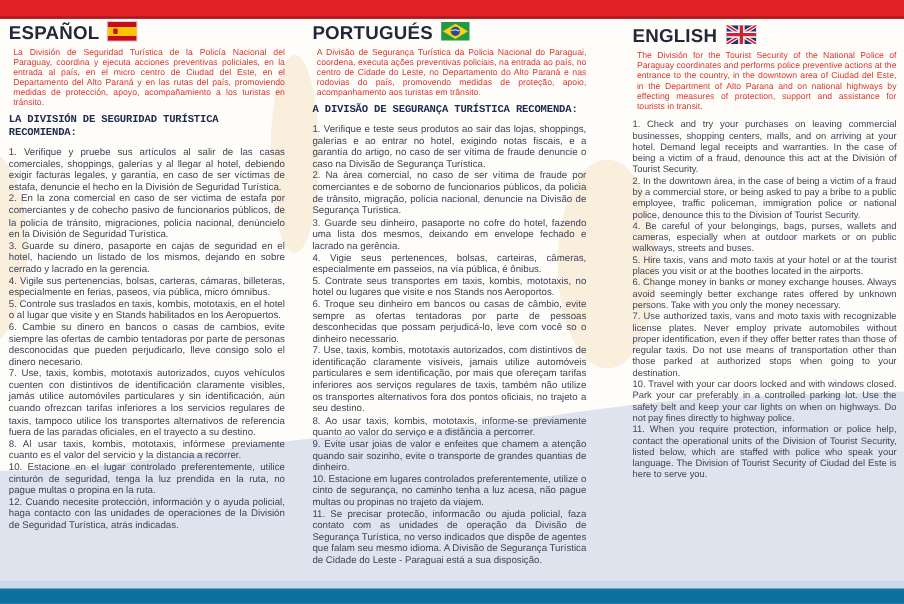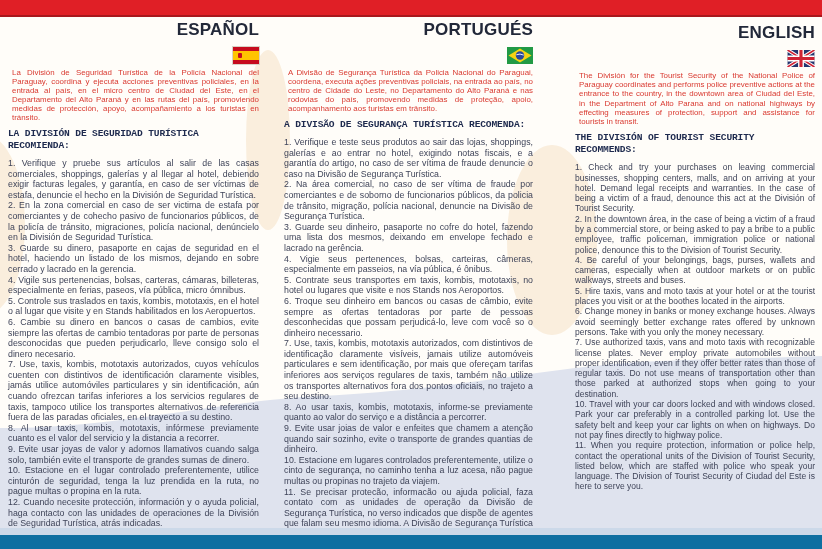--- a/index.html
+++ b/index.html
@@ -21,21 +21,21 @@
   .blob-2{left:246px;top:50px;width:44px;height:180px;}
   .blob-3{left:507px;top:145px;width:90px;height:190px;}
   .bottom-strip{position:absolute;left:0;bottom:14px;width:822px;height:7px;background:var(--bottom-strip,#ccd9e9);z-index:3;}
   .bottom-bar{position:absolute;left:0;bottom:0;width:822px;height:14px;background:var(--bottom-bar,#0e6fa1);z-index:3;}
 
   .columns{position:absolute;left:0;top:15px;width:822px;display:flex;z-index:2;}
   .col{width:274px;box-sizing:border-box;padding:5px 15px 0 8px;}
   .col:nth-child(2){padding-left:10px;padding-right:15px;}
   .col:nth-child(3){padding-left:27px;padding-right:7px;padding-top:8px;}
 
-  .col-head{display:flex;align-items:flex-end;gap:8px;margin:0 0 4px 0;flex-direction:column;}
+  .col-head{display:flex;align-items:flex-start;gap:8px;margin:0 0 4px 0;}
   .title{
     margin:0;font-size:17px;line-height:19px;font-weight:bold;
     color:var(--title-text,#222839);letter-spacing:.2px;
   }
   .intro{
     margin:0 0 6px 4px;font-size:7.9px;line-height:9px;
     color:var(--intro-text,#d93a31);text-align:justify;
   }
   .heading{
     margin:3px 0 6px 0;font-size:9.6px;line-height:12px;font-weight:bold;
@@ -93,21 +93,20 @@
     <h2 class="heading">LA DIVISIÓN DE SEGURIDAD TURÍSTICA RECOMIENDA:</h2>
     <div class="items">
           <p class="item">1.  Verifique y pruebe sus artículos al salir de las casas comerciales, shoppings, galerías y al llegar al hotel, debiendo exigir facturas legales, y garantía, en caso de ser víctimas de estafa, denuncie el hecho en la División de Seguridad Turística.</p>
           <p class="item">2.  En la zona comercial en caso de ser victima de estafa por comerciantes y de cohecho pasivo de funcionarios públicos, de la policía de tránsito, migraciones, policía nacional, denúncielo en la División de Seguridad Turística.</p>
           <p class="item">3.  Guarde su dinero, pasaporte en cajas de seguridad en el hotel, haciendo un listado de los mismos, dejando en sobre cerrado y lacrado en la gerencia.</p>
           <p class="item">4.  Vigile sus pertenencias, bolsas, carteras, cámaras, billeteras, especialmente en ferias, paseos, vía pública, micro ómnibus.</p>
           <p class="item">5.  Controle sus traslados en taxis, kombis, mototaxis, en el hotel o al lugar que visite y en Stands habilitados en los Aeropuertos.</p>
           <p class="item">6.  Cambie su dinero en bancos o casas de cambios, evite siempre las ofertas de cambio tentadoras por parte de personas desconocidas que pueden perjudicarlo, lleve consigo solo el dinero necesario.</p>
           <p class="item">7.  Use, taxis, kombis, mototaxis autorizados, cuyos vehículos cuenten con distintivos de identificación claramente visibles, jamás utilice automóviles particulares y sin identificación, aún cuando ofrezcan tarifas inferiores a los servicios regulares de taxis, tampoco utilice los transportes alternativos de referencia fuera de las paradas oficiales, en el trayecto a su destino.</p>
           <p class="item">8.  Al usar taxis, kombis, mototaxis, infórmese previamente cuanto es el valor del servicio y la distancia a recorrer.</p>
-          <p class="item">9.  Evite usar joyas de valor y adornos llamativos cuando salga solo, también evite el transporte de grandes sumas de dinero.</p>
           <p class="item">10.  Estacione en el lugar controlado preferentemente, utilice cinturón de seguridad, tenga la luz prendida en la ruta, no pague multas o propina en la ruta.</p>
           <p class="item">12.  Cuando necesite protección, información y o ayuda policial, haga contacto con las unidades de operaciones de la División de Seguridad Turística, atrás indicadas.</p>
         </div>
   </section>
 
   <section class="col">
     <div class="col-head">
       <h1 class="title">PORTUGUÉS</h1>
       <span class="flag brazil-flag">
 
@@ -145,21 +144,20 @@
         <svg class="flag-uk" width="28" height="17" viewBox="0 0 60 38" aria-hidden="true">
           <rect width="60" height="38" fill="#24356e"></rect>
           <path d="M0,0 L60,38 M60,0 L0,38" stroke="#ffffff" stroke-width="8"></path>
           <path d="M0,0 L60,38 M60,0 L0,38" stroke="#cf2234" stroke-width="3.5"></path>
           <path d="M30,0 V38 M0,19 H60" stroke="#ffffff" stroke-width="13"></path>
           <path d="M30,0 V38 M0,19 H60" stroke="#cf2234" stroke-width="7"></path>
         </svg>
       </span>
     </div>
     <p class="intro">The División for the Tourist Security of the National Police of Paraguay coordinates and performs police preventive actions at the entrance to the country, in the downtown area of Ciudad del Este, in the Department of Alto Parana and on national highways by effecting measures of protection, support and assistance for tourists in transit.</p>
-    <h2 class="heading">THE DIVISIÓN OF TOURIST SECURITY RECOMMENDS:</h2>
     <div class="items">
           <p class="item">1.  Check and try your purchases on leaving commercial businesses, shopping centers, malls, and on arriving at your hotel. Demand legal receipts and warranties. In the case of being a victim of a fraud, denounce this act at the División of Tourist Security.</p>
           <p class="item">2. In the downtown área, in the case of being a victim of a fraud by a commercial store, or being asked to pay a bribe to a public employee, traffic policeman, immigration police or national police, denounce this to the Division of  Tourist Security.</p>
           <p class="item">4. Be careful of your belongings, bags, purses, wallets and cameras, especially when at outdoor markets or on public walkways, streets and buses.</p>
           <p class="item">5.  Hire taxis, vans and moto taxis at your hotel or at the tourist places you visit or at the boothes located in the airports.</p>
           <p class="item">6. Change money in banks or money exchange houses. Always avoid seemingly better exchange rates offered by unknown persons. Take with you only the money necessary.</p>
           <p class="item">7. Use authorized taxis, vans and moto taxis with recognizable license plates. Never employ private automobiles without proper identification, even if they offer better rates than those of regular taxis. Do not use means of transportation other than those parked at authorized stops when going to your destination.</p>
           <p class="item">10. Travel with your car doors locked and with windows closed. Park your car preferably in a controlled parking lot. Use the safety belt and keep your car lights on when on highways. Do not pay fines directly to highway police.</p>
           <p class="item">11. When you require protection, information or police help, contact the operational units of the Division of Tourist Security, listed below, which are staffed with police who speak your language. The Division of Tourist Security of Ciudad del Este is here to serve you.</p>
         </div>

